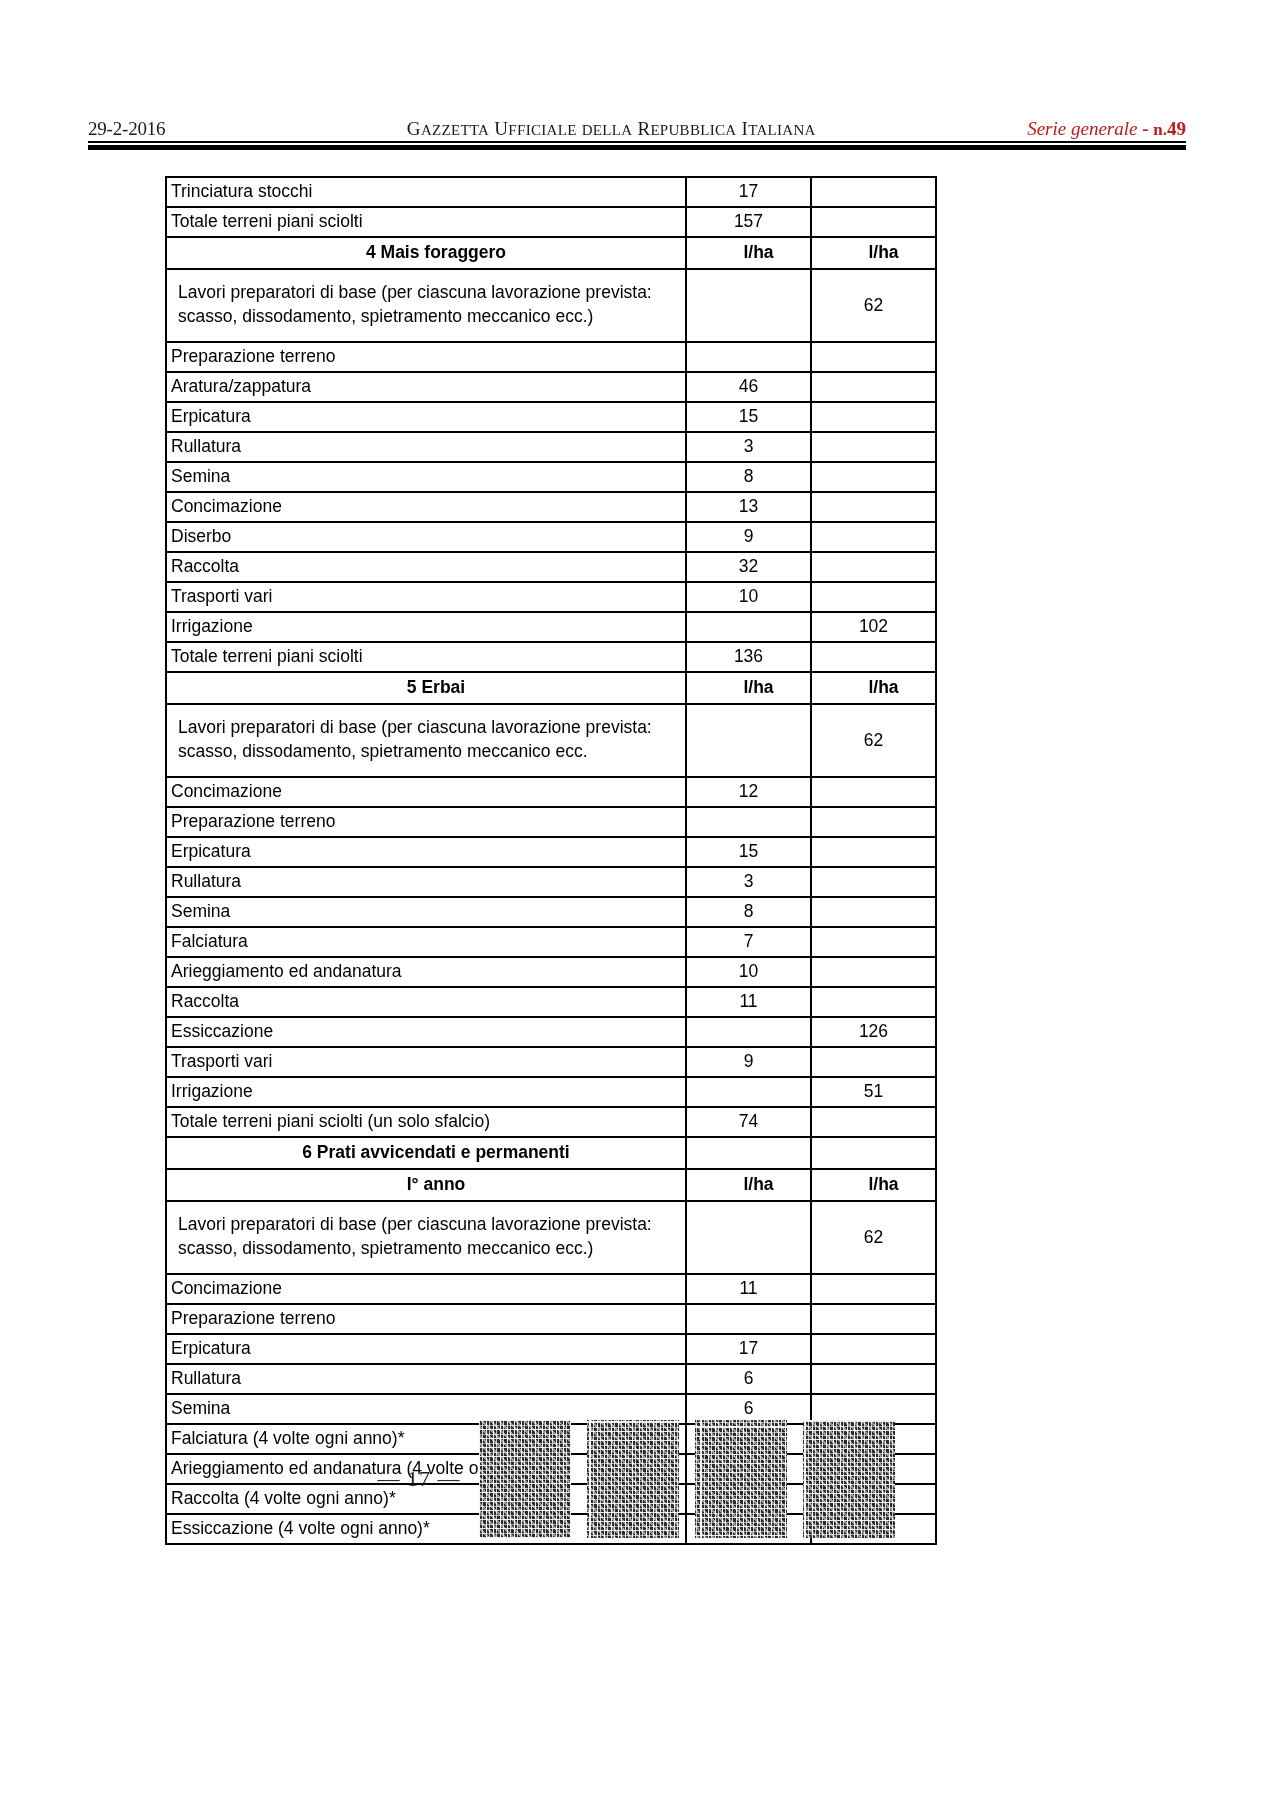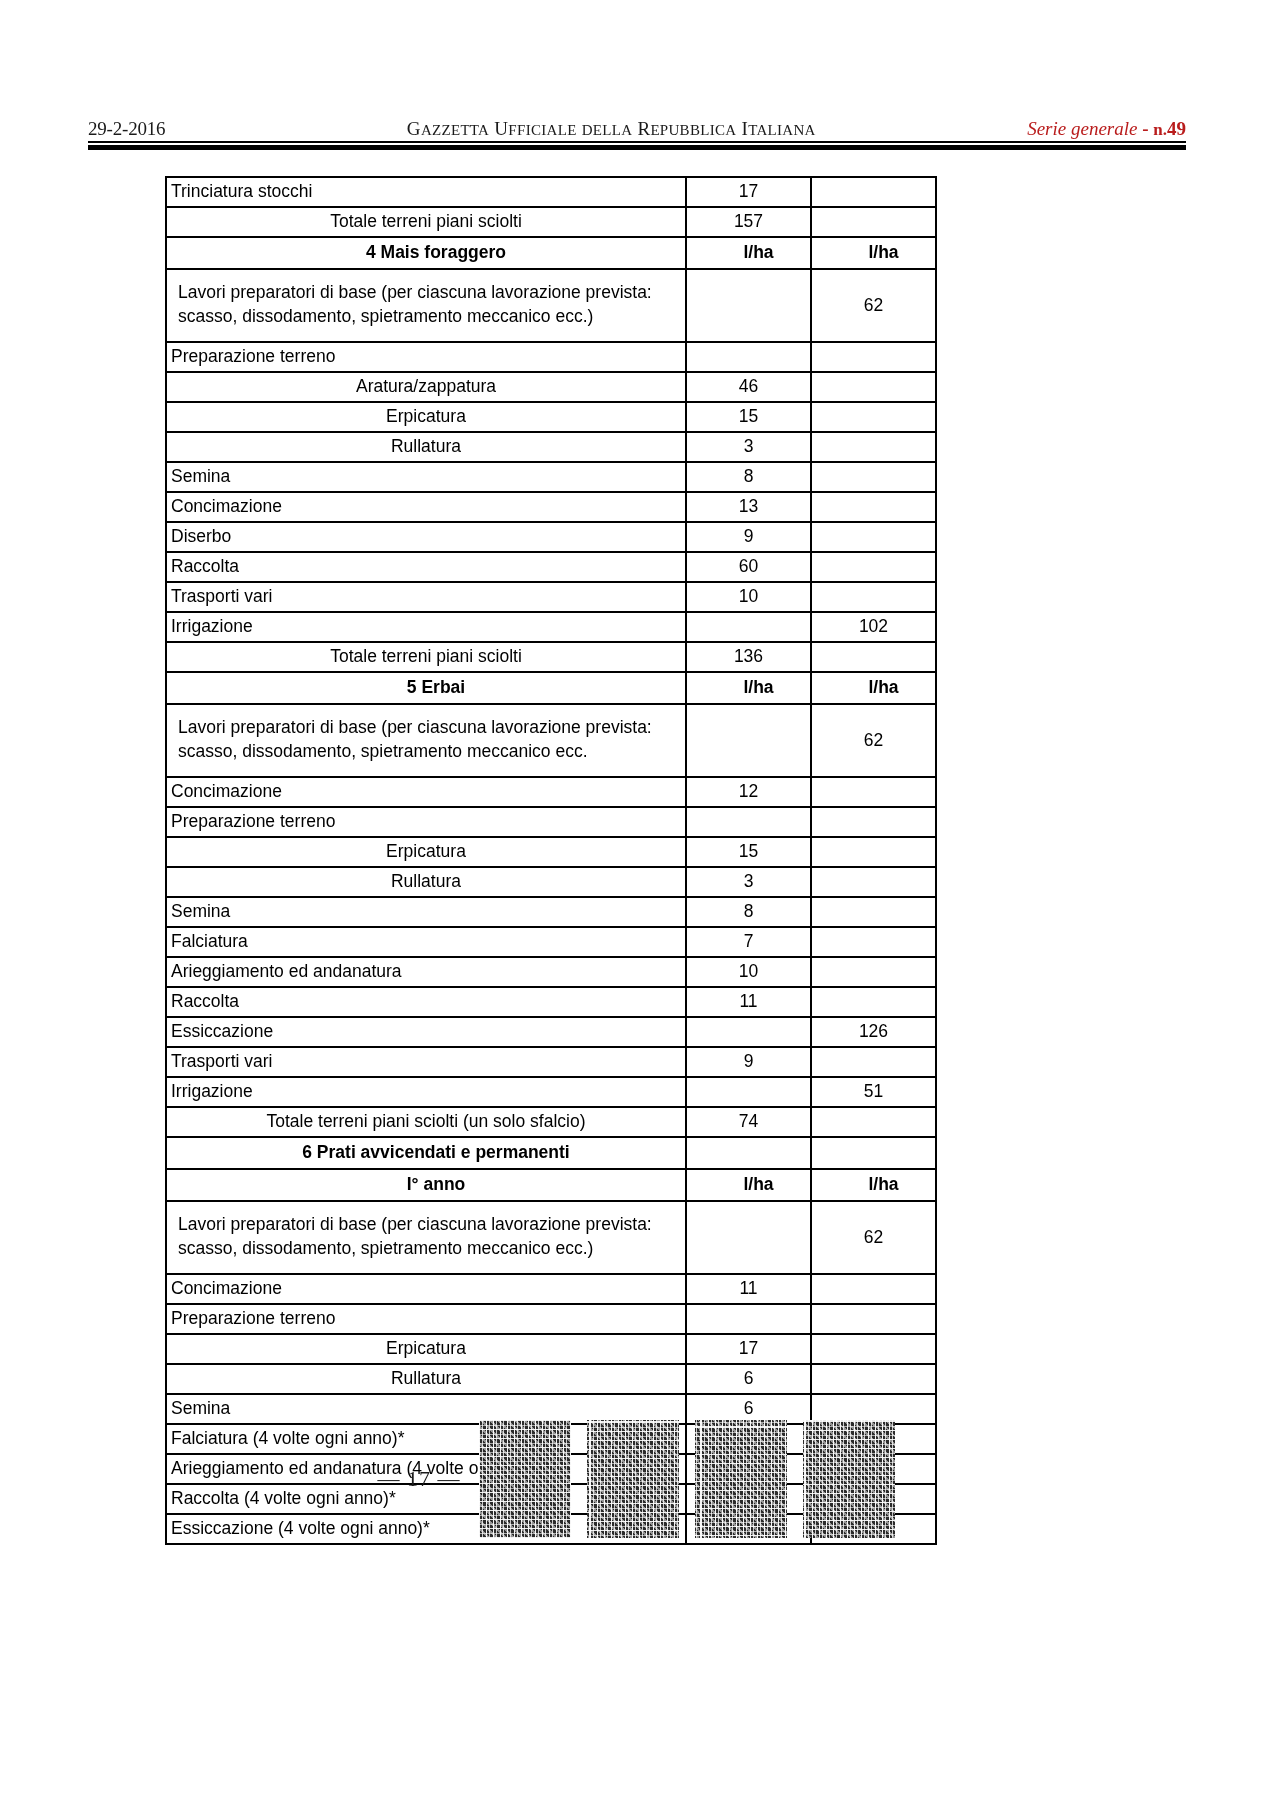--- a/index.html
+++ b/index.html
@@ -108,21 +108,21 @@
     padding: 2px 4px 3px 4px;
     vertical-align: middle;
     color: #000;
     font-family: "Liberation Sans", sans-serif;
   }
   col.c-label { width: 520px; }
   col.c-v1 { width: 125px; }
   col.c-v2 { width: 125px; }
 
   td.label      { text-align: left;   padding-left: 6px; }
-  td.label-r    { text-align: center;  padding-right: 4px; margin-top: 20px; }
+  td.label-r    { text-align: left;  padding-right: 4px; margin-top: 20px; }
   td.center     { text-align: center; }
   td.bold       { font-weight: bold; }
   td.val        { text-align: center; }
 
   tr.tall td { height: 66px; }
   tr.norm td { height: 23px; }
   tr.hdr  td { height: 25px; padding-left: 24px; }
 
   .two-line {
     display: block;
@@ -263,21 +263,21 @@
             <td class="val">13</td>
             <td class="val"></td>
           </tr>
           <tr class="norm">
             <td class="label">Diserbo</td>
             <td class="val">9</td>
             <td class="val"></td>
           </tr>
           <tr class="norm">
             <td class="label">Raccolta</td>
-            <td class="val">60</td>
+            <td class="val">32</td>
             <td class="val"></td>
           </tr>
           <tr class="norm">
             <td class="label">Trasporti vari</td>
             <td class="val">10</td>
             <td class="val"></td>
           </tr>
           <tr class="norm">
             <td class="label">Irrigazione</td>
             <td class="val"></td>

